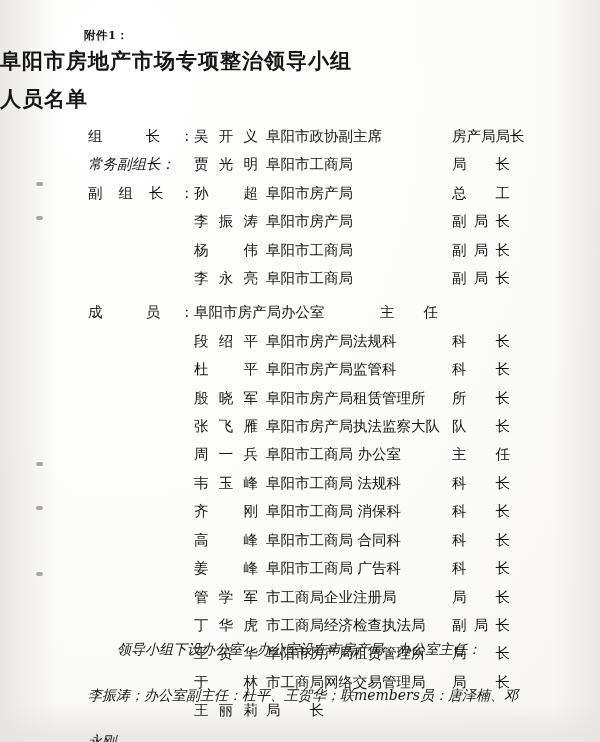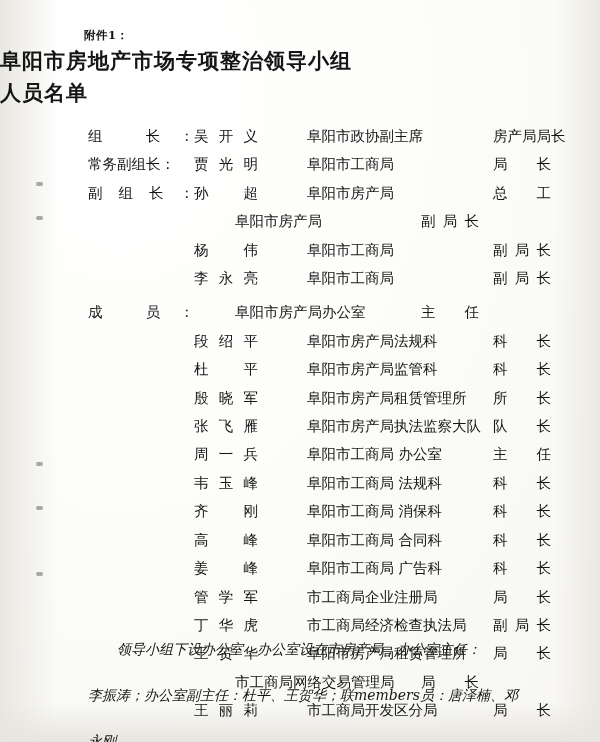--- a/index.html
+++ b/index.html
@@ -69,21 +69,21 @@
     top: 46px;
     width: 600px;
     text-align: left;
     font-size: 21px;
     font-weight: bold;
     line-height: 30px;
     letter-spacing: 1px;
   }
   .doc-title .line2 {
     display: block;
-    margin-top: 2px;
+    margin-top: 8px;
   }
 
   .roster {
     position: absolute;
     left: 88px;
     top: 124px;
     width: 460px;
     font-size: 14.5px;
     line-height: 25.4px;
   }
@@ -94,34 +94,34 @@
   }
   .role {
     width: 106px;
     flex: 0 0 106px;
     text-align: justify;
     text-align-last: justify;
     font-size: 14.5px;
   }
   .role.plain {
     text-align-last: left;
+    font-style: italic;
   }
   .name {
     width: 72px;
     flex: 0 0 72px;
     text-align: justify;
     text-align-last: justify;
     padding-right: 8px;
     box-sizing: border-box;
   }
   .org {
     flex: 0 0 auto;
     min-width: 176px;
     padding-right: 10px;
-    margin-left: 41px;
   }
   .post {
     flex: 0 0 auto;
     text-align: justify;
     text-align-last: justify;
     min-width: 58px;
   }
   .gap-sm { margin-top: 3px; }
   .section-gap { margin-top: 9px; }
 
@@ -188,20 +188,21 @@
 
     <div class="row gap-sm">
       <span class="role">副组长：</span>
       <span class="name">孙 超</span>
       <span class="org">阜阳市房产局</span>
       <span class="post">总 工</span>
     </div>
 
     <div class="row gap-sm">
       <span class="role"></span>
+      <span class="name">李振涛</span>
       <span class="org">阜阳市房产局</span>
       <span class="post">副局长</span>
     </div>
 
     <div class="row gap-sm">
       <span class="role"></span>
       <span class="name">杨 伟</span>
       <span class="org">阜阳市工商局</span>
       <span class="post">副局长</span>
     </div>
@@ -298,28 +299,28 @@
 
     <div class="row gap-sm">
       <span class="role"></span>
       <span class="name">王贺华</span>
       <span class="org">阜阳市房产局租赁管理所</span>
       <span class="post">局长</span>
     </div>
 
     <div class="row gap-sm">
       <span class="role"></span>
+      <span class="name">于 林</span>
       <span class="org">市工商局网络交易管理局</span>
       <span class="post">局长</span>
     </div>
 
     <div class="row gap-sm">
       <span class="role"></span>
       <span class="name">王丽莉</span>
-      <span class="org">市工商局开发区分局</span>
       <span class="post">局长</span>
     </div>
 
   </div>
 
   <div class="footer-para">
     <span>领导小组下设办公室，办公室设在市房产局，办公室主任：</span>
     <span class="cont">李振涛；办公室副主任：杜平、王贺华；联members员：唐泽楠、邓</span>
     <span class="cont">永刚。</span>
   </div>

